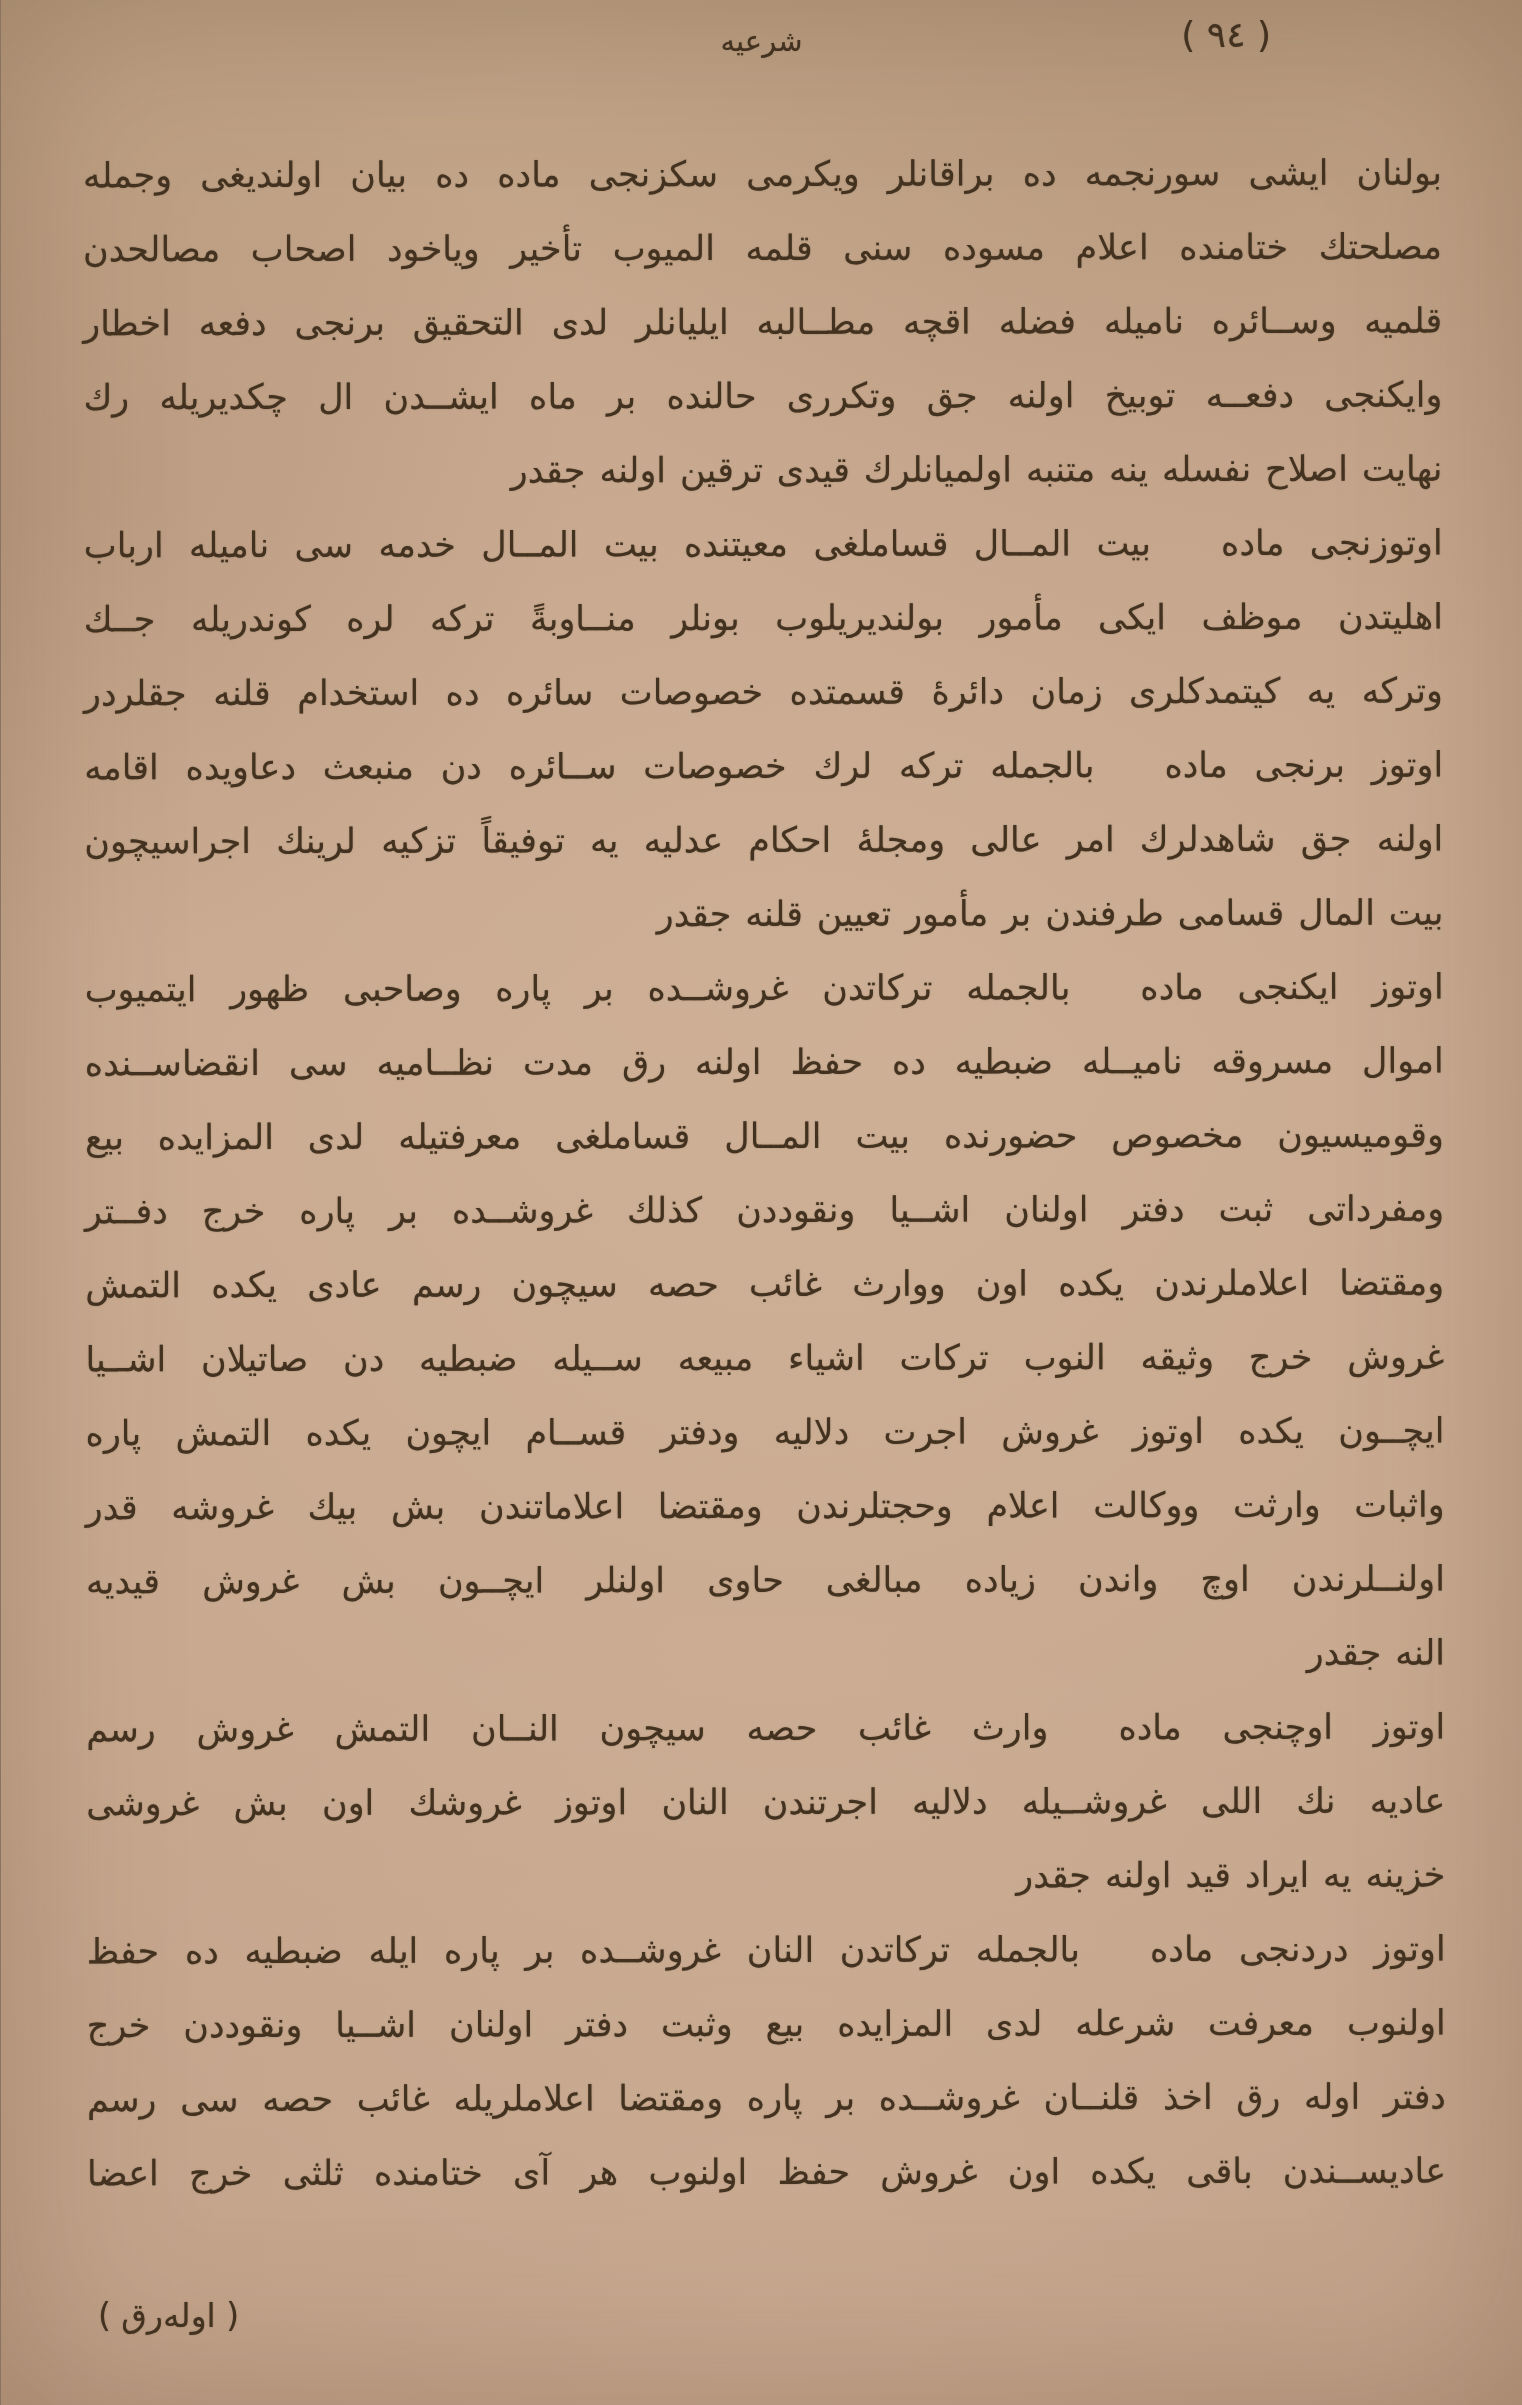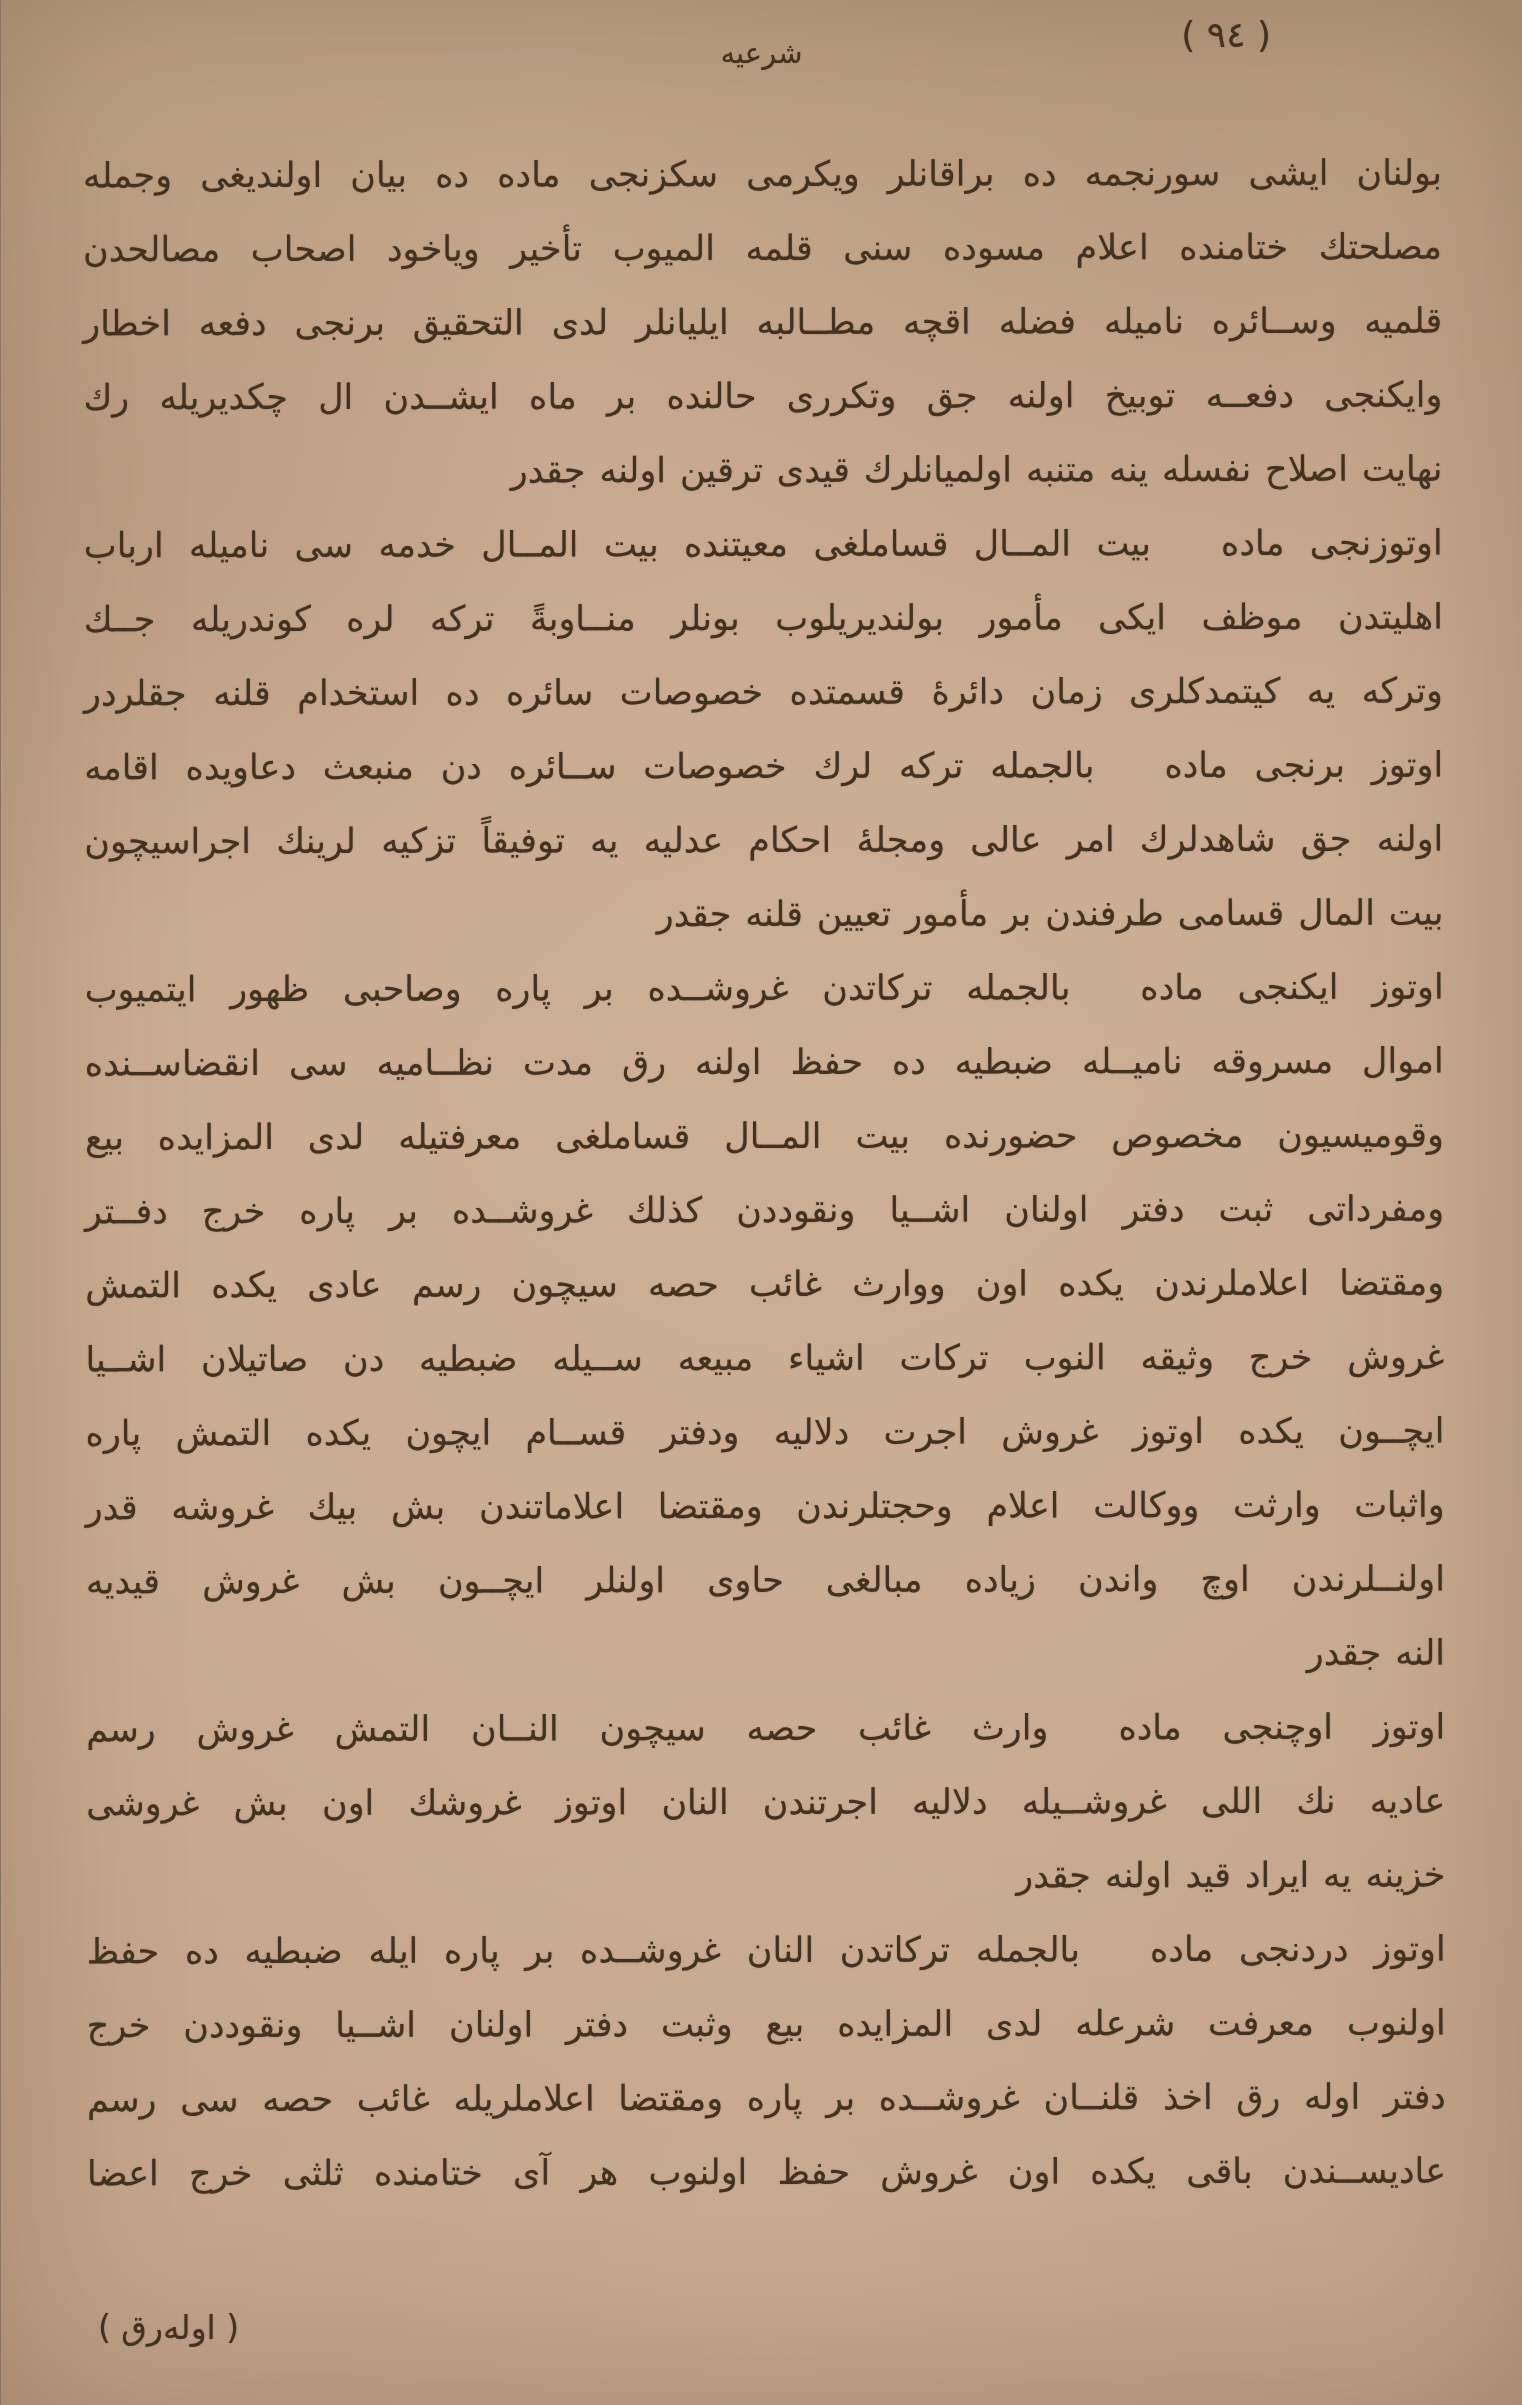--- a/index.html
+++ b/index.html
@@ -15,21 +15,21 @@
     color:#42321f;
     background:
       radial-gradient(60% 35% at 78% 6%, rgba(120,88,60,0.10), transparent 70%),
       radial-gradient(45% 30% at 8% 20%, rgba(110,80,52,0.12), transparent 65%),
       radial-gradient(70% 45% at 50% 96%, rgba(255,236,210,0.08), transparent 70%),
       radial-gradient(120% 90% at 52% 42%, rgba(255,238,214,0.10), transparent 62%),
       linear-gradient(180deg,#bda083 0%,#c5a58b 18%,#c8a98f 45%,#c7a88e 70%,#c2a289 100%);
     box-shadow: inset 0 0 179px rgba(88,62,38,0.30);
   }
   .running-title{
-    position:absolute;top:36px;left:0;right:0;
+    position:absolute;top:24px;left:0;right:0;
     text-align:center;
     font-size:29px;
     letter-spacing:0.9px;
     text-shadow:0 0 1.1px rgba(62,46,28,0.55);
   }
   .page-number{
     position:absolute;top:14px;right:252px;
     font-size:36px;
     letter-spacing:7.5px;
     direction:ltr;
@@ -51,21 +51,20 @@
   .line.j{
     text-align:justify;
     text-align-last:justify;
   }
   .catchword{
     position:absolute;top:2296px;left:98px;
     font-size:33px;
     direction:rtl;
     letter-spacing:1.9px;
     text-shadow:0 0 1.2px rgba(62,46,28,0.55);
-    margin-top:12px;
   }
 </style>
 </head>
 <body>
 
 <div class="page">
 
   <div class="running-title">شرعيه</div>
   <div class="page-number">( ٩٤ )</div>
 

